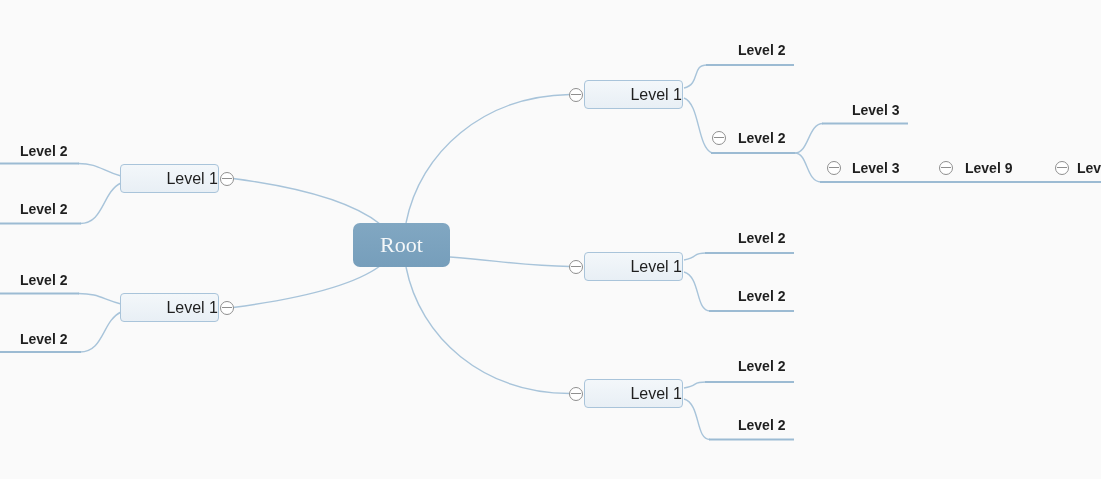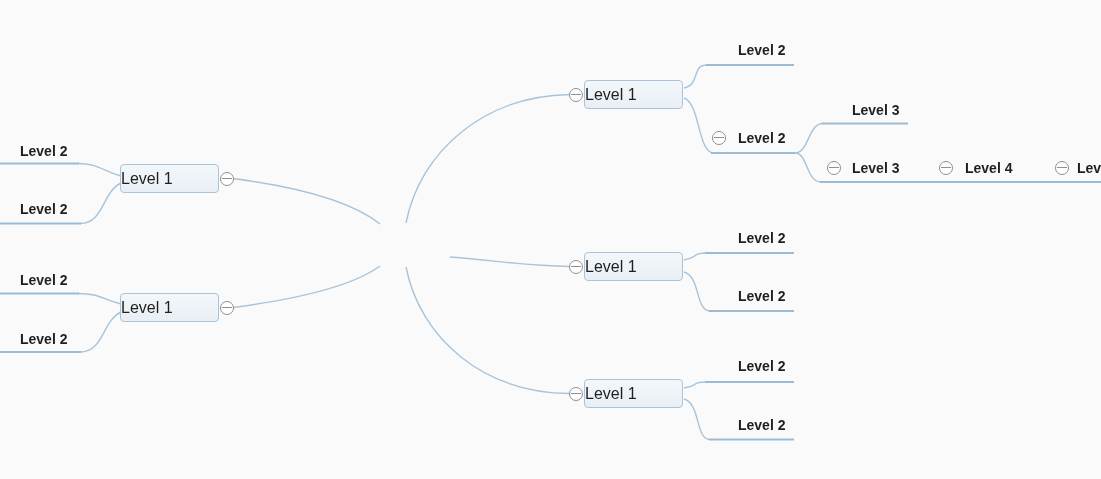--- a/index.html
+++ b/index.html
@@ -8,21 +8,21 @@
     position:relative;width:1101px;height:479px;
     background:var(--canvas_bg,#fafafa);
     overflow:hidden;
   }
   .connectors{position:absolute;left:0;top:0;z-index:1;}
   .connectors path{fill:none;}
   .connectors .branch{stroke:var(--branch,#a8c4da);stroke-width:1.4;}
   .connectors .underline{stroke:var(--branch_strong,#9cbbd3);stroke-width:2;stroke-linecap:butt;}
   .node-box{
     position:absolute;z-index:3;box-sizing:border-box;
-    width:99px;height:29px;line-height:27px;text-align:left;
+    width:99px;height:29px;line-height:27px;text-align:right;
     font-size:16px;color:var(--node_text,#1f1f1f);
     background:linear-gradient(180deg,#f3f7fa 0%,#e8eff5 100%);
     border:1px solid var(--node_border,#a9c4da);
     border-radius:4px;cursor:pointer;
   }
   .root-box{
     position:absolute;z-index:3;box-sizing:border-box;
     left:353px;top:223px;width:97px;height:44px;line-height:44px;text-align:center;
     font-family:"Liberation Serif","DejaVu Serif",serif;
     font-size:22px;color:var(--root_text,#f4f7f9);
@@ -77,20 +77,21 @@
     <path class="underline" d="M 705 253 H 794"></path>
     <path class="underline" d="M 709 311 H 794"></path>
     <path class="underline" d="M 705 382 H 794"></path>
     <path class="underline" d="M 709 439.5 H 794"></path>
     <path class="underline" d="M 0 163.5 H 79"></path>
     <path class="underline" d="M 0 223.5 H 81"></path>
     <path class="underline" d="M 0 293.5 H 79"></path>
     <path class="underline" d="M 0 352 H 81"></path>
   </svg>
 
+  <div class="root-box">Root</div>
 
   <div class="node-box" style="left:584px;top:80px;">Level 1</div>
   <div class="node-box" style="left:584px;top:252px;">Level 1</div>
   <div class="node-box" style="left:584px;top:379px;">Level 1</div>
 
   <div class="node-box" style="left:120px;top:164px;">Level 1</div>
   <div class="node-box" style="left:120px;top:293px;">Level 1</div>
 
   <span class="collapse-icon" style="left:569px;top:87.5px;"></span>
   <span class="collapse-icon" style="left:569px;top:259.5px;"></span>
@@ -99,21 +100,21 @@
   <span class="collapse-icon" style="left:220px;top:300.5px;"></span>
   <span class="collapse-icon" style="left:711.5px;top:130.5px;"></span>
   <span class="collapse-icon" style="left:827px;top:160.5px;"></span>
   <span class="collapse-icon" style="left:938.5px;top:160.5px;"></span>
   <span class="collapse-icon" style="left:1054.5px;top:160.5px;"></span>
 
   <span class="leaf-label" style="left:738px;top:42px;">Level 2</span>
   <span class="leaf-label" style="left:738px;top:129.5px;">Level 2</span>
   <span class="leaf-label" style="left:852px;top:102px;">Level 3</span>
   <span class="leaf-label" style="left:852px;top:159.5px;">Level 3</span>
-  <span class="leaf-label" style="left:965px;top:159.5px;">Level 4</span>
+  <span class="leaf-label" style="left:965px;top:159.5px;">Level 9</span>
   <span class="leaf-label" style="left:1077px;top:159.5px;">Level 5</span>
 
   <span class="leaf-label" style="left:738px;top:229.5px;">Level 2</span>
   <span class="leaf-label" style="left:738px;top:288px;">Level 2</span>
 
   <span class="leaf-label" style="left:738px;top:357.5px;">Level 2</span>
   <span class="leaf-label" style="left:738px;top:416.5px;">Level 2</span>
 
   <span class="leaf-label" style="left:20px;top:143px;">Level 2</span>
   <span class="leaf-label" style="left:20px;top:201px;">Level 2</span>

